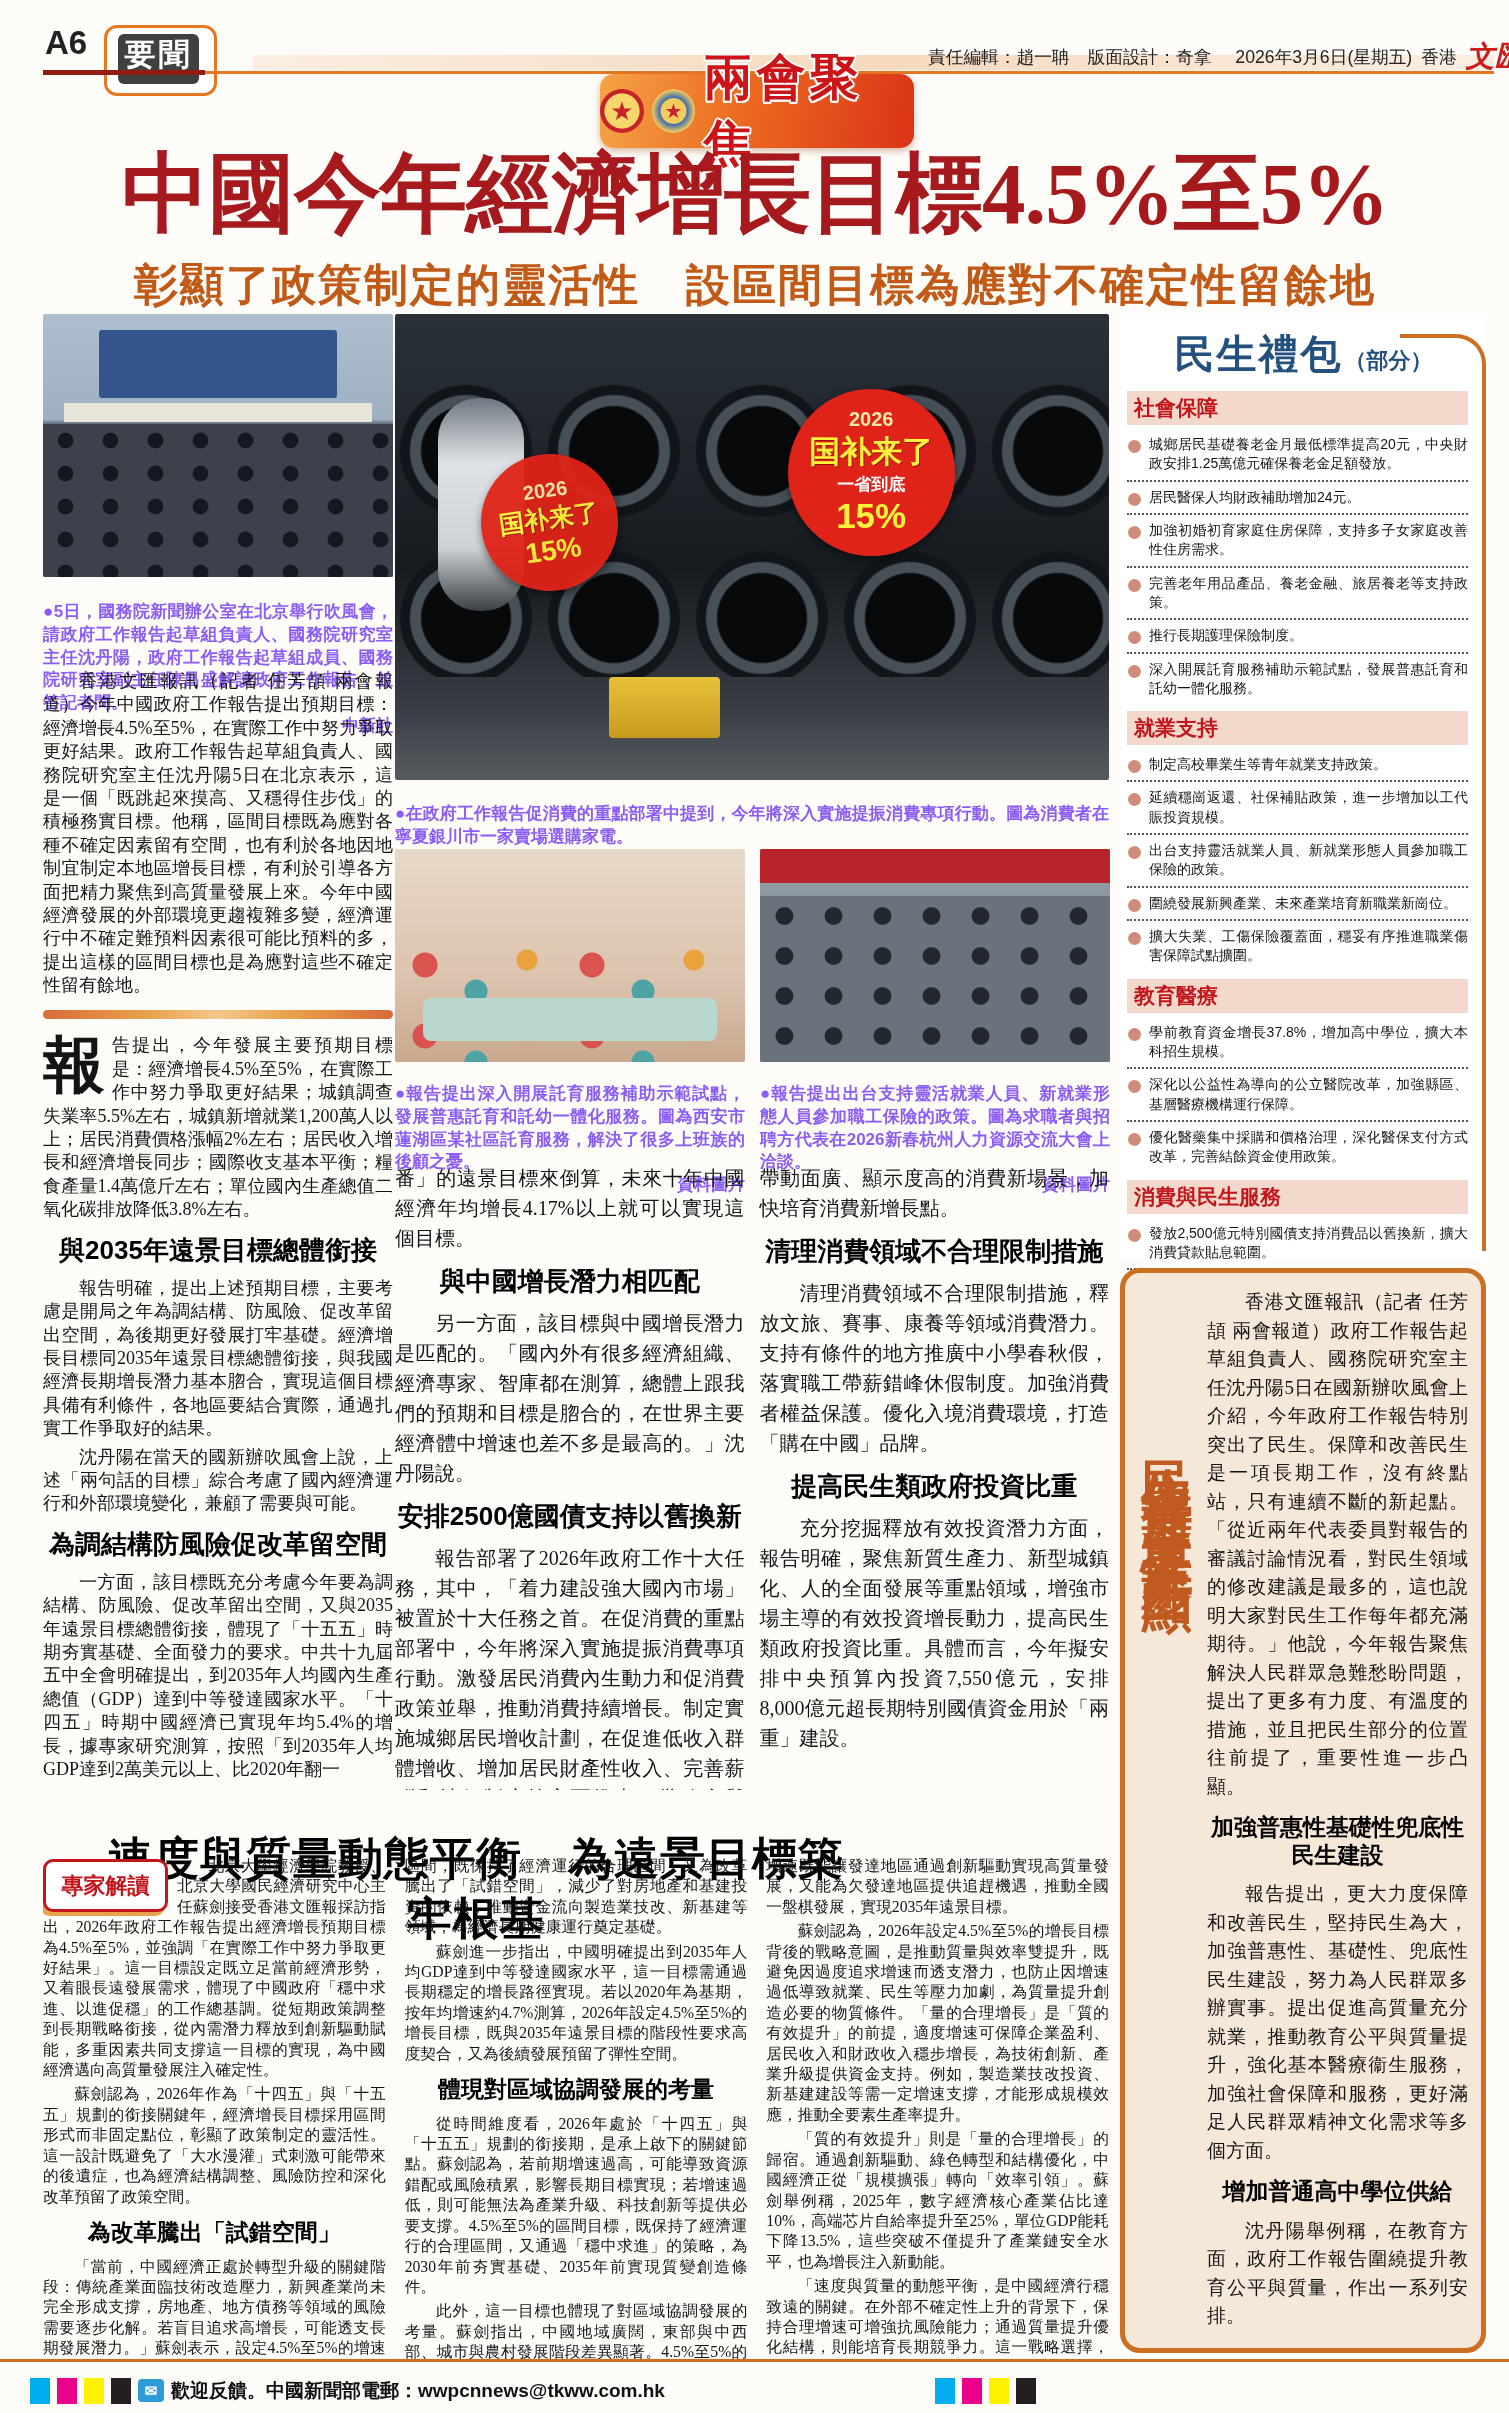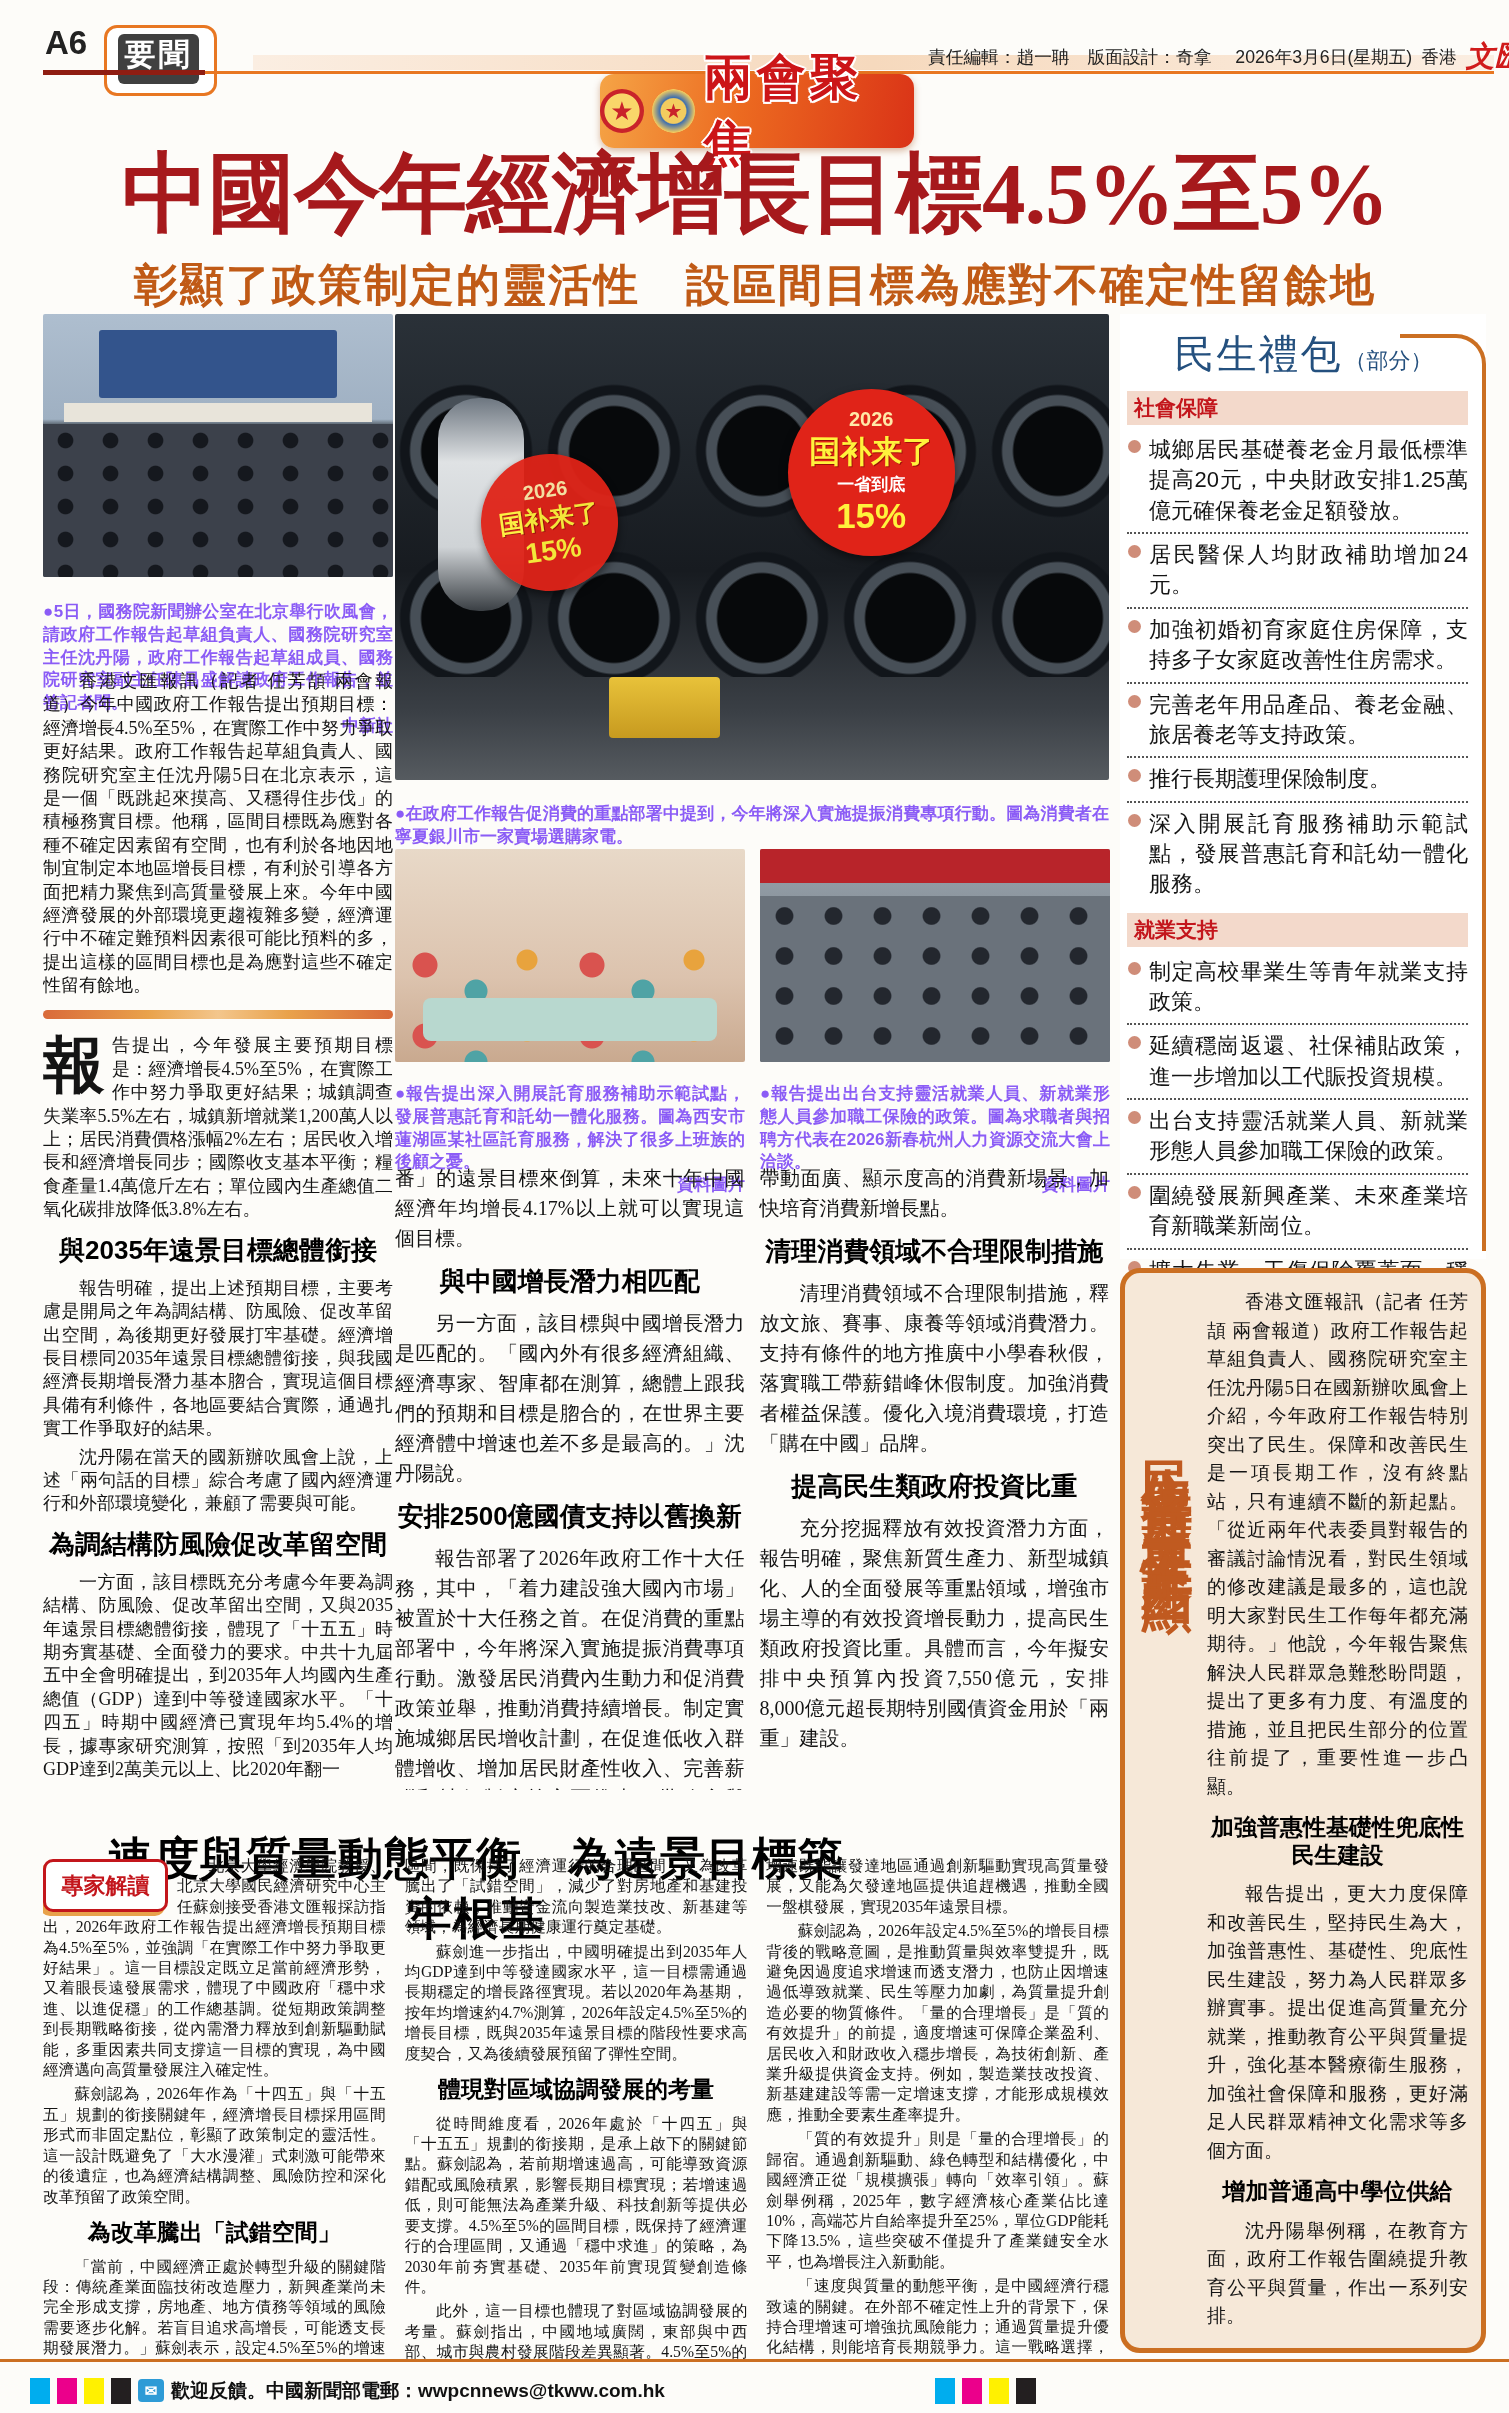--- a/index.html
+++ b/index.html
@@ -80,28 +80,28 @@
   .cap-main{left:395px;top:786px;width:714px;}
   .cap-child{left:395px;top:1066px;width:350px;}
   .cap-job{left:760px;top:1066px;width:350px;}
   
   .left-col{left:43px;top:670px;width:350px;height:1115px;overflow:hidden;}
   .mid-cols{left:395px;top:1163px;width:714px;height:627px;overflow:hidden;display:flex;gap:15px;}
   .mid-cols .c{width:350px;}
   
   .sidebar{left:1120px;top:314px;width:366px;height:945px;background:#fff;box-sizing:border-box;padding:9px 6px 0 7px;}
   .sb-arc{position:absolute;right:0;top:20px;width:86px;height:917px;border-top:4px solid #cb6f22;border-right:4px solid #cb6f22;border-top-right-radius:30px;box-sizing:border-box;}
-  .sb-title{text-align:center;font-family:"Liberation Sans",sans-serif;font-weight:normal;color:#24507e;margin:4px 0 9px 0;}
+  .sb-title{text-align:center;font-family:"Liberation Sans",sans-serif;font-weight:bold;color:#24507e;margin:4px 0 9px 0;}
   .sb-title .big{font-size:40px;letter-spacing:2px;}
   .sb-title .note{font-size:22px;}
   .sb-bar{background:#f3d9cb;color:#c3161c;font-family:"Liberation Sans",sans-serif;font-weight:bold;font-size:21px;
           padding:3px 7px;margin:7px 12px 4px 0;}
   .sb-list{list-style:none;margin:0 12px 0 0;padding:0;}
   .sb-list li{position:relative;padding:6px 0 6px 22px;border-bottom:2.5px dotted #555;
-              font-family:"Liberation Sans",sans-serif;font-size:22px;line-height:1.38;text-align:justify;}
+              font-family:"Liberation Sans",sans-serif;font-size:14px;line-height:1.38;text-align:justify;}
   .sb-list li:last-child{border-bottom:none;}
   .sb-list .b{position:absolute;left:1px;top:11px;width:13px;height:13px;border-radius:50%;background:#cf8d79;}
   .sb-foot{border-top:3px solid #b5252a;margin:5px 12px 0 0;padding-top:5px;display:flex;justify-content:space-between;
            font-family:"Liberation Sans",sans-serif;font-size:17px;font-weight:bold;}
   
   .msbox{left:1120px;top:1268px;width:366px;height:1085px;box-sizing:border-box;border:5px solid #cb6f22;border-radius:20px;
          background:#f6e8d8;padding:15px 13px 10px 10px;display:flex;gap:7px;}
   .vert{width:65px;display:flex;flex-direction:column;align-items:center;gap:30px;padding-top:132px;}
   .vert span{writing-mode:vertical-rl;font-family:"Liberation Sans",sans-serif;font-weight:bold;color:#c05a20;
              font-size:51px;letter-spacing:7px;line-height:1;}

